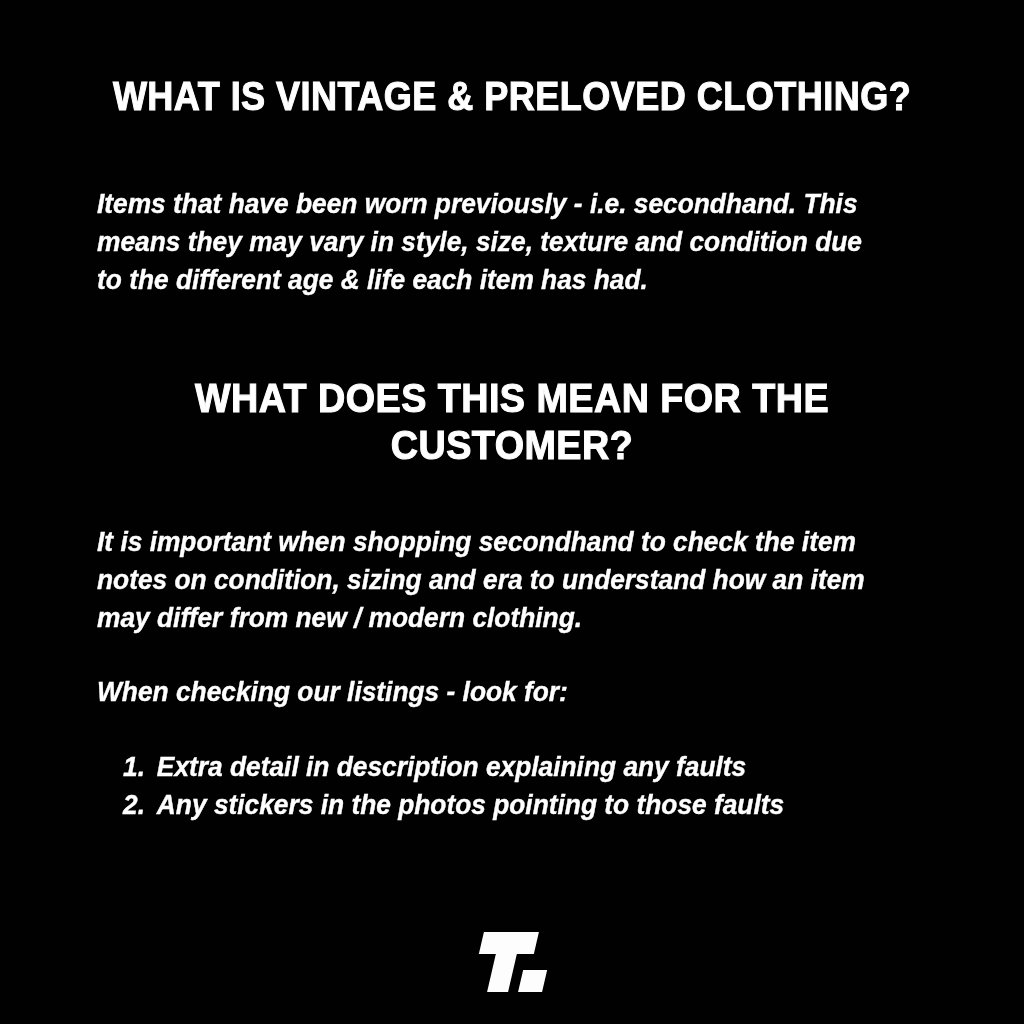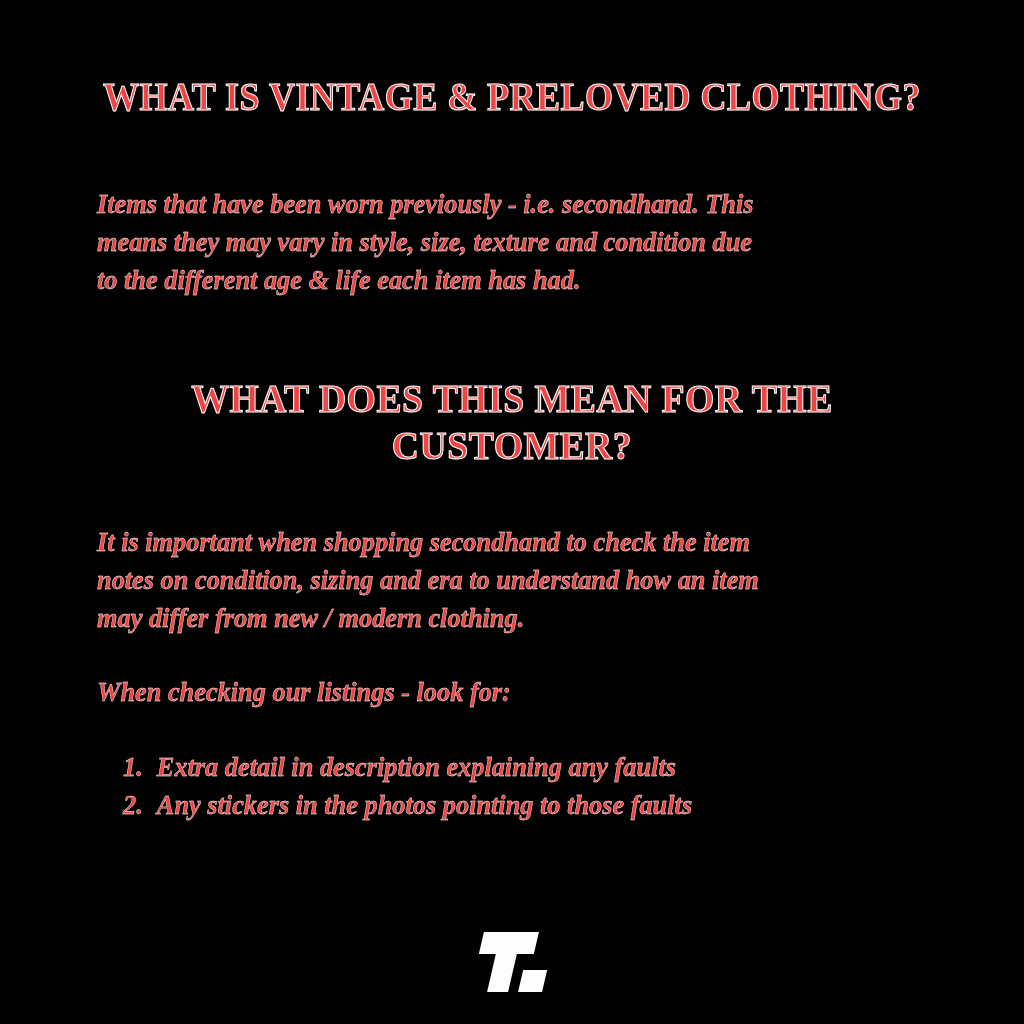--- a/index.html
+++ b/index.html
@@ -1,21 +1,21 @@
 <!DOCTYPE html>
 <html><head>
 <meta charset="utf-8">
 <style>
   html,body { margin:0; padding:0; background:#000; }
   .canvas {
     position:relative;
     width:1024px; height:1024px;
     background:#010101;
-    color:#ef4444;
-    font-family:Liberation Serif, serif;
+    color:#ffffff;
+    font-family:Liberation Sans, sans-serif;
     overflow:hidden;
   }
 
   
   .title {
     position:absolute; top:76px; left:0; width:100%;
     margin:0; text-align:center;
     font-size:41px; line-height:41px; font-weight:700;
     letter-spacing:0.5px;
     -webkit-text-stroke:1.1px #fdfdfd;

